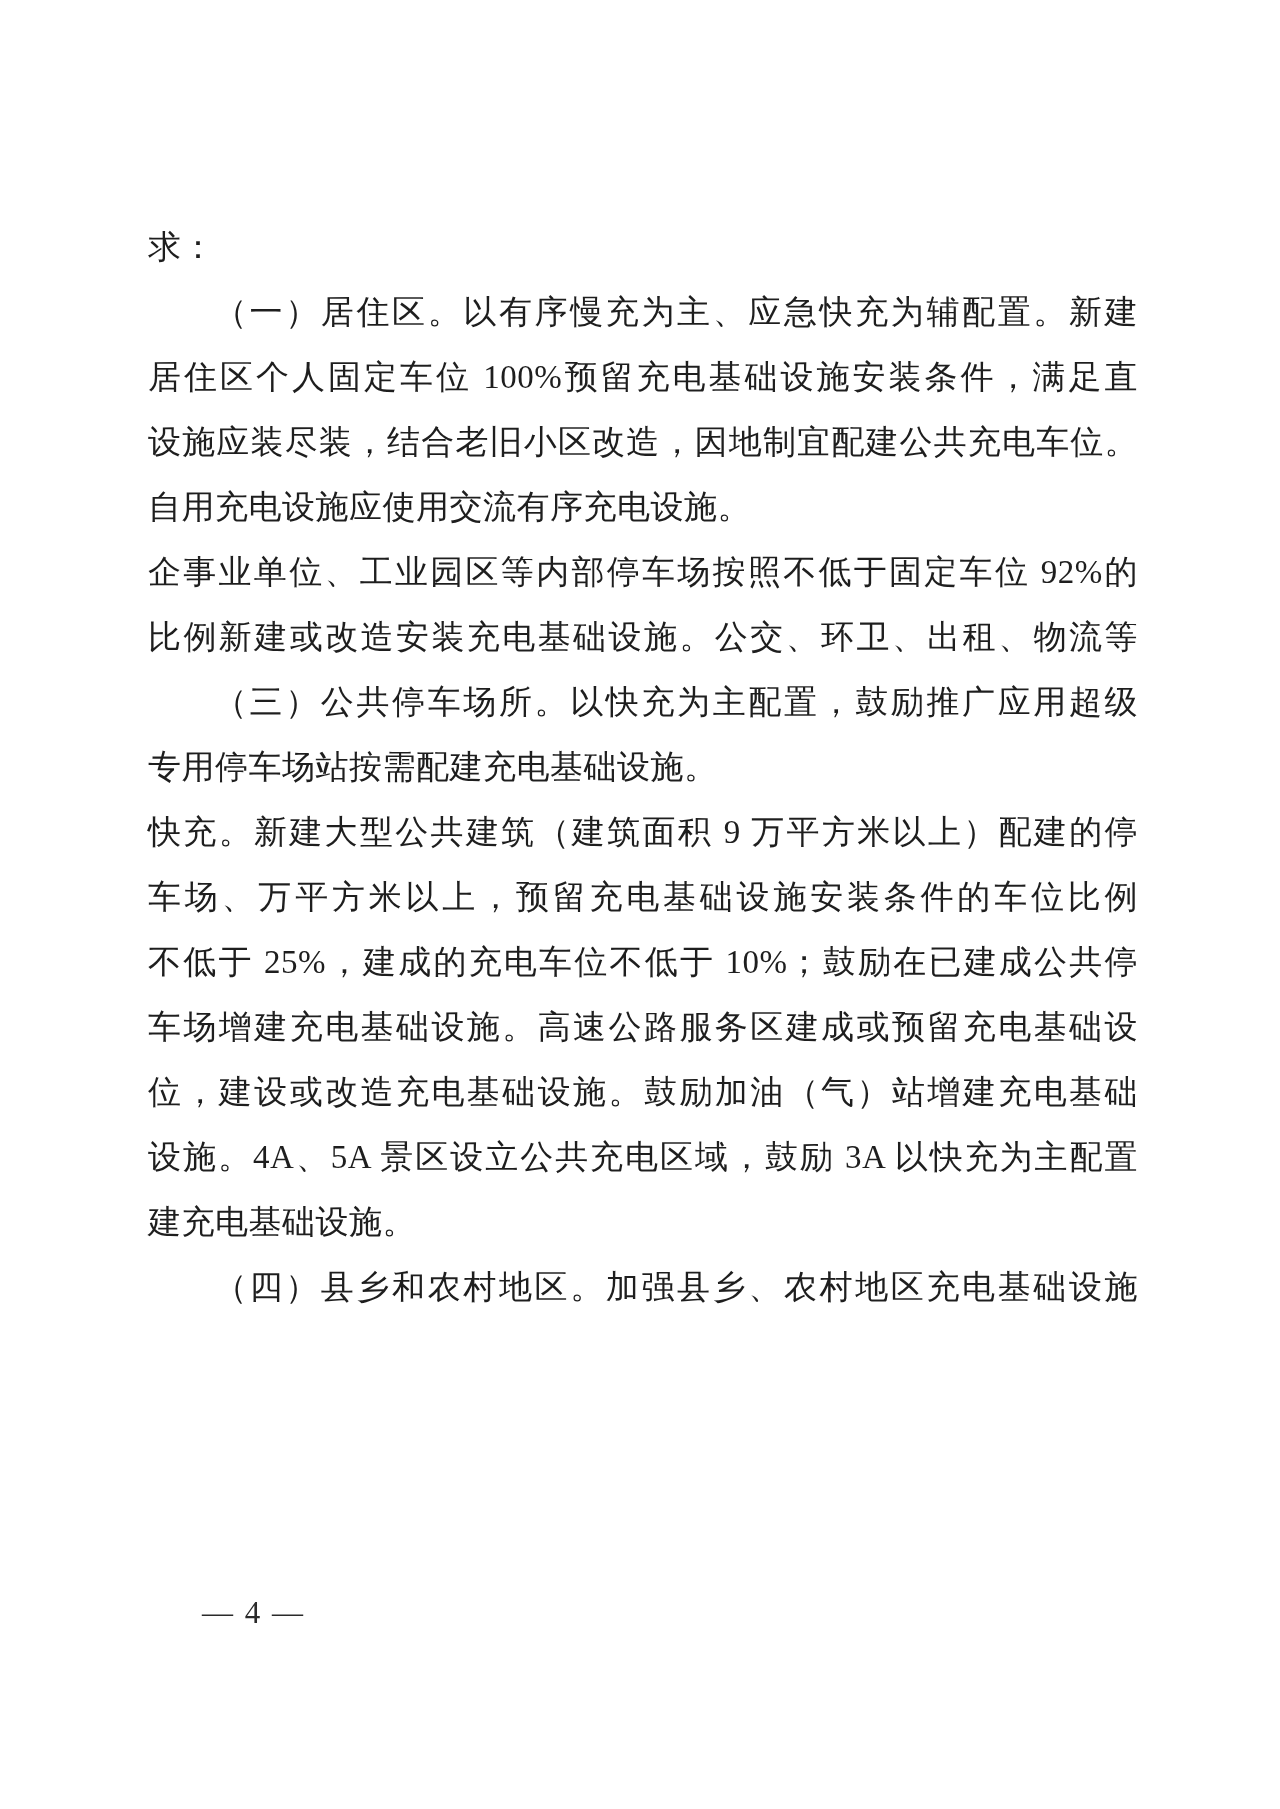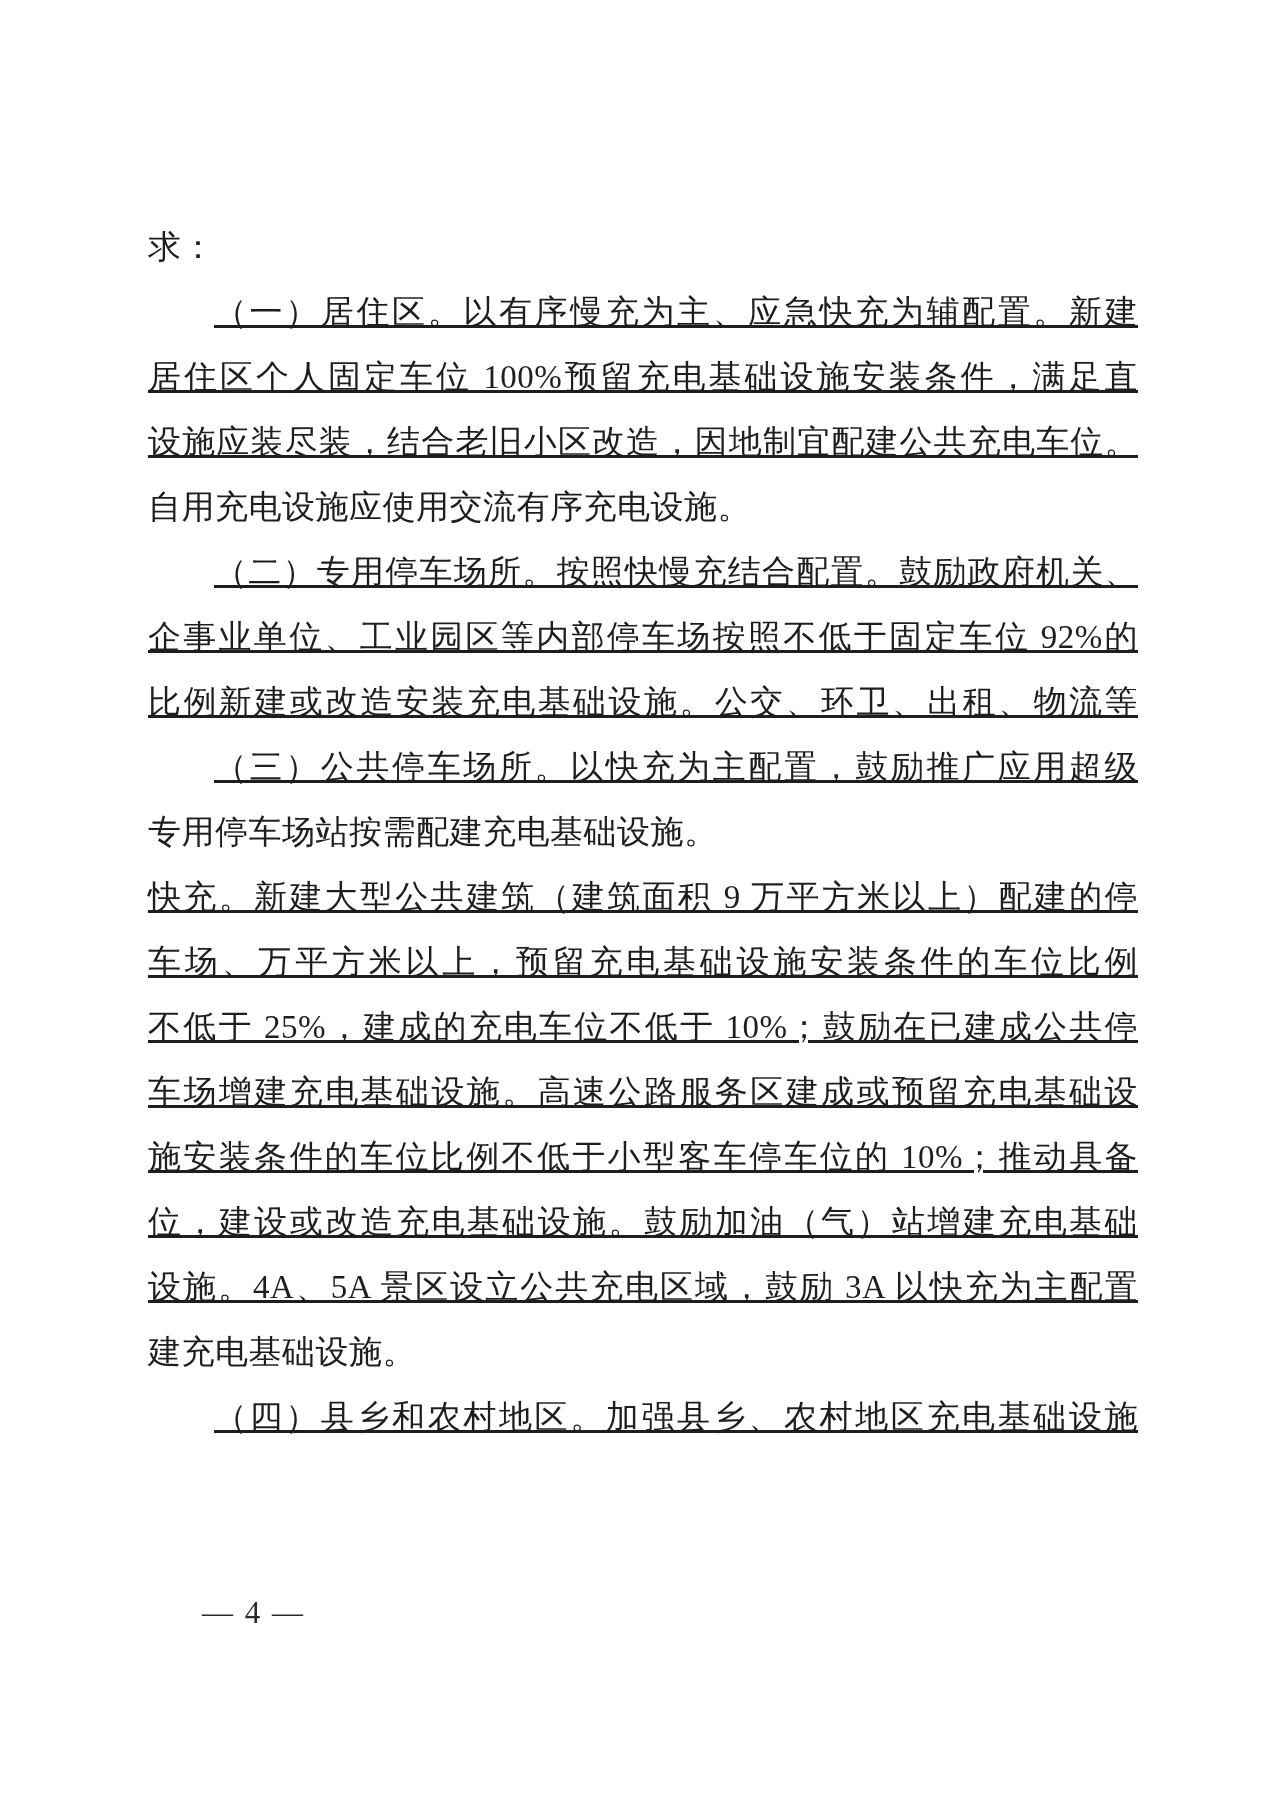--- a/index.html
+++ b/index.html
@@ -29,21 +29,20 @@
     line-height: 65px;
     font-size: 33px;
     letter-spacing: 0.5px;
     text-align: left;
     overflow: visible;
   }
   
   .line.fill {
     text-align: justify;
     text-align-last: justify;
-    text-decoration: underline;
   }
   
   .line.indent {
     text-indent: 2em;
   }
   
   .line.end {
     text-align: left;
     text-align-last: left;
   }
@@ -61,30 +60,28 @@
 </head>
 <body>
 
 <div class="page">
   <div class="textblock">
     <div class="line end">求：</div>
     <div class="line fill indent">（一）居住区。以有序慢充为主、应急快充为辅配置。新建</div>
     <div class="line fill">居住区个人固定车位 100%预留充电基础设施安装条件，满足直</div>
     <div class="line fill">设施应装尽装，结合老旧小区改造，因地制宜配建公共充电车位。</div>
     <div class="line end">自用充电设施应使用交流有序充电设施。</div>
-    <div class="line fill indent">（二）专用停车场所。按照快慢充结合配置。鼓励政府机关、</div>
     <div class="line fill">企事业单位、工业园区等内部停车场按照不低于固定车位 92%的</div>
     <div class="line fill">比例新建或改造安装充电基础设施。公交、环卫、出租、物流等</div>
     <div class="line fill indent">（三）公共停车场所。以快充为主配置，鼓励推广应用超级</div>
     <div class="line end">专用停车场站按需配建充电基础设施。</div>
     <div class="line fill">快充。新建大型公共建筑（建筑面积 9 万平方米以上）配建的停</div>
     <div class="line fill">车场、万平方米以上，预留充电基础设施安装条件的车位比例</div>
     <div class="line fill">不低于 25%，建成的充电车位不低于 10%；鼓励在已建成公共停</div>
     <div class="line fill">车场增建充电基础设施。高速公路服务区建成或预留充电基础设</div>
-    <div class="line fill">施安装条件的车位比例不低于小型客车停车位的 10%；推动具备</div>
     <div class="line fill">位，建设或改造充电基础设施。鼓励加油（气）站增建充电基础</div>
     <div class="line fill">设施。4A、5A 景区设立公共充电区域，鼓励 3A 以快充为主配置</div>
     <div class="line end">建充电基础设施。</div>
     <div class="line fill indent">（四）县乡和农村地区。加强县乡、农村地区充电基础设施</div>
   </div>
 
   <div class="footer">— 4 —</div>
 </div>
 
 </body></html>

